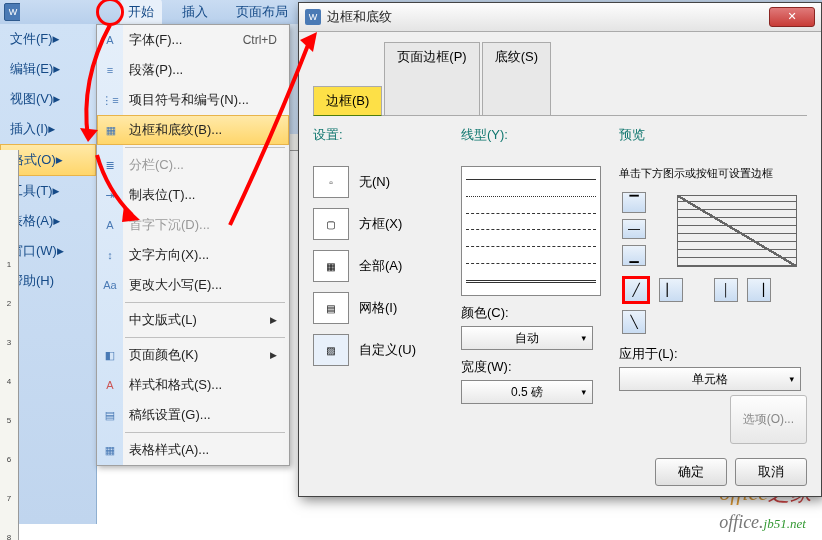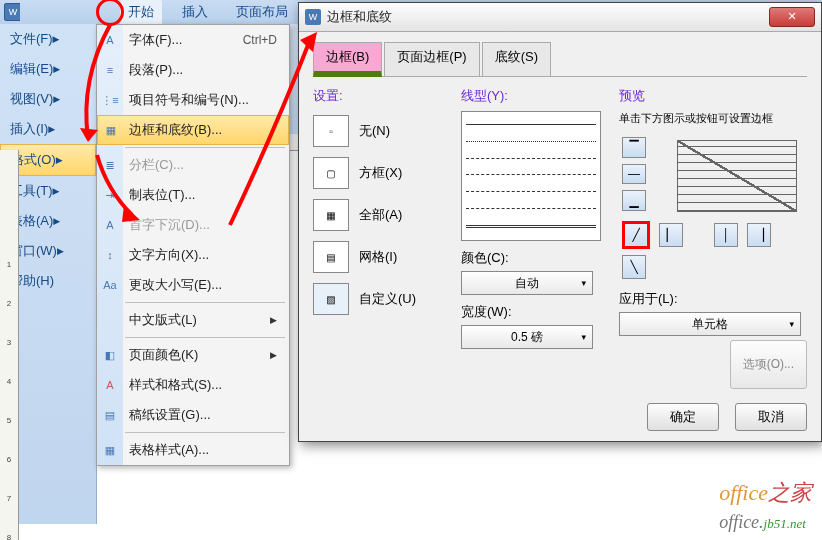--- a/index.html
+++ b/index.html
@@ -33,41 +33,41 @@
 .submenu .sitem .sarrow { margin-left:auto; font-size:9px; color:#333; }
 .ruler { position:absolute; top:134px; left:96px; right:0; height:16px; background:#f5f5f0; border-bottom:1px solid #999; font-size:8px; color:#444; display:flex; align-items:center; }
 .vruler { position:absolute; top:150px; left:0; width:18px; bottom:0; background:#f5f5f0; border-right:1px solid #999; display:flex; flex-direction:column; align-items:center; font-size:8px; color:#444; padding-top:110px; gap:30px; }
 .dlg { position:absolute; top:2px; left:298px; width:522px; background:#f0f0f0; border:1px solid #444; box-shadow:3px 3px 12px rgba(0,0,0,0.5); z-index:10; }
 .dlg-title { background:linear-gradient(#fdfdfd,#e4e4e4); height:28px; display:flex; align-items:center; padding:0 6px; border-bottom:1px solid #aaa; }
 .dlg-title .tx { margin-left:6px; color:#222; font-size:13px; }
 .dlg-title .close { margin-left:auto; width:44px; height:18px; background:linear-gradient(#e07a7a,#c83c37); border:1px solid #8a2622; border-radius:3px; color:#fff; text-align:center; font-size:11px; line-height:16px; }
 .dlg-body { padding:10px 14px; }
 .dlg-tabs { display:flex; border-bottom:1px solid #aaa; margin-bottom:10px; }
 .dlg-tabs .tab { padding:5px 12px; border:1px solid #aaa; border-bottom:none; background:#e8e8e8; margin-right:2px; font-size:13px; }
-.dlg-tabs .tab.active { background:#f9a8d4; border-bottom:6px solid #4d7c0f; margin-bottom:-1px; }
+.dlg-tabs .tab.active { background:#fde047; border-bottom:1px solid #4d7c0f; margin-bottom:-1px;margin-top:44px; }
 .dlg-cols { display:flex; gap:18px; }
 .col1 { width:130px; } .col2 { width:140px; } .col3 { flex:1; }
-.col-lbl { font-size:13px; margin-bottom:6px; color:#6d28d9; text-decoration:underline; text-decoration-color:transparent; }
+.col-lbl { font-size:13px; margin-bottom:22px; color:#0f766e; text-decoration:underline; text-decoration-color:transparent; }
 .preset { display:flex; align-items:center; gap:10px; margin:10px 0; }
 .preset .pbox { width:34px; height:30px; border:1px solid #888; background:#fff; display:flex; align-items:center; justify-content:center; font-size:10px; }
 .preset .ptxt { font-size:13px; }
 .linebox { border:1px solid #888; background:#fff; width:130px; height:120px; display:flex; flex-direction:column; justify-content:space-around; padding:4px; }
 .linebox .ln { height:0; border-top:1px solid #333; }
 .linebox .ln.dash { border-top-style:dashed; }
 .linebox .ln.dot { border-top-style:dotted; }
 .linebox .ln.dbl { border-top:3px double #333; }
 .fld { margin-top:8px; font-size:13px; }
 .sel { width:130px; height:22px; border:1px solid #888; background:linear-gradient(#fff,#e8e8e8); display:flex; align-items:center; justify-content:center; font-size:12px; margin-top:4px; position:relative; }
 .sel::after { content:"▾"; position:absolute; right:6px; font-size:9px; }
 .preview-hint { font-size:11px; margin-bottom:8px; }
 .edge-btn { width:22px; height:22px; border:1px solid #888; background:linear-gradient(#eaf2fb,#c9dcf2); display:inline-flex; align-items:center; justify-content:center; margin:3px; }
 .edge-btn.hl-red { border:3px solid #f00; padding:0; }
 .prev-box { width:118px; height:70px; border:1px solid #666; background:repeating-linear-gradient(0deg,#666,#666 1px,transparent 1px,transparent 8px); position:relative; margin:6px 0 6px 28px; }
 .prev-box::after { content:""; position:absolute; inset:0; background:linear-gradient(to top right,transparent 49%,#666 49%,#666 51%,transparent 51%); }
-.btn-row { display:flex; gap:16px; justify-content:flex-end; margin-top:14px; }
+.btn-row { display:flex; gap:8px; justify-content:flex-end; margin-top:14px; }
 .btn { padding:4px 22px; border:1px solid #888; background:linear-gradient(#fdfdfd,#e0e0e0); border-radius:3px; font-size:13px; }
 .opt-btn { padding:15px 12px; border:1px solid #bbb; background:linear-gradient(#fdfdfd,#e8e8e8); border-radius:3px; font-size:12px; color:#888; float:right; margin-top:4px;margin-left:6px; }
 .red-circle { position:absolute; border:3px solid #f00; border-radius:50%; width:22px; height:22px; z-index:20; pointer-events:none; }
 .red-arrow { position:absolute; z-index:20; pointer-events:none; }
 .watermark { position:absolute; bottom:6px; right:10px; font-family:"Times New Roman",serif; font-style:italic; font-size:22px; z-index:1; }
 .watermark .o1 { color:#d93; } .watermark .o2 { color:#c44; } .watermark .o3 { color:#777; font-size:18px; } .watermark .o4 { color:#393; font-size:13px; }
 </style>
 </head>
 <body>
 

